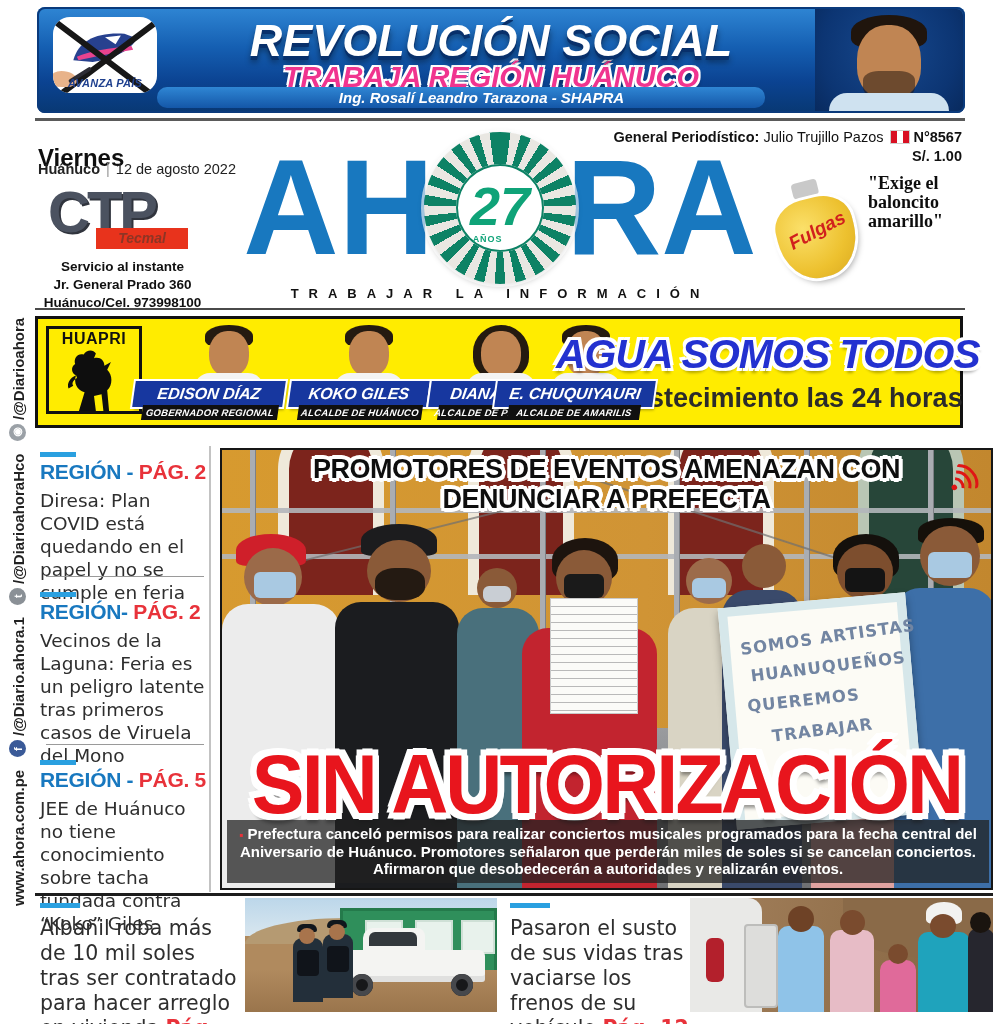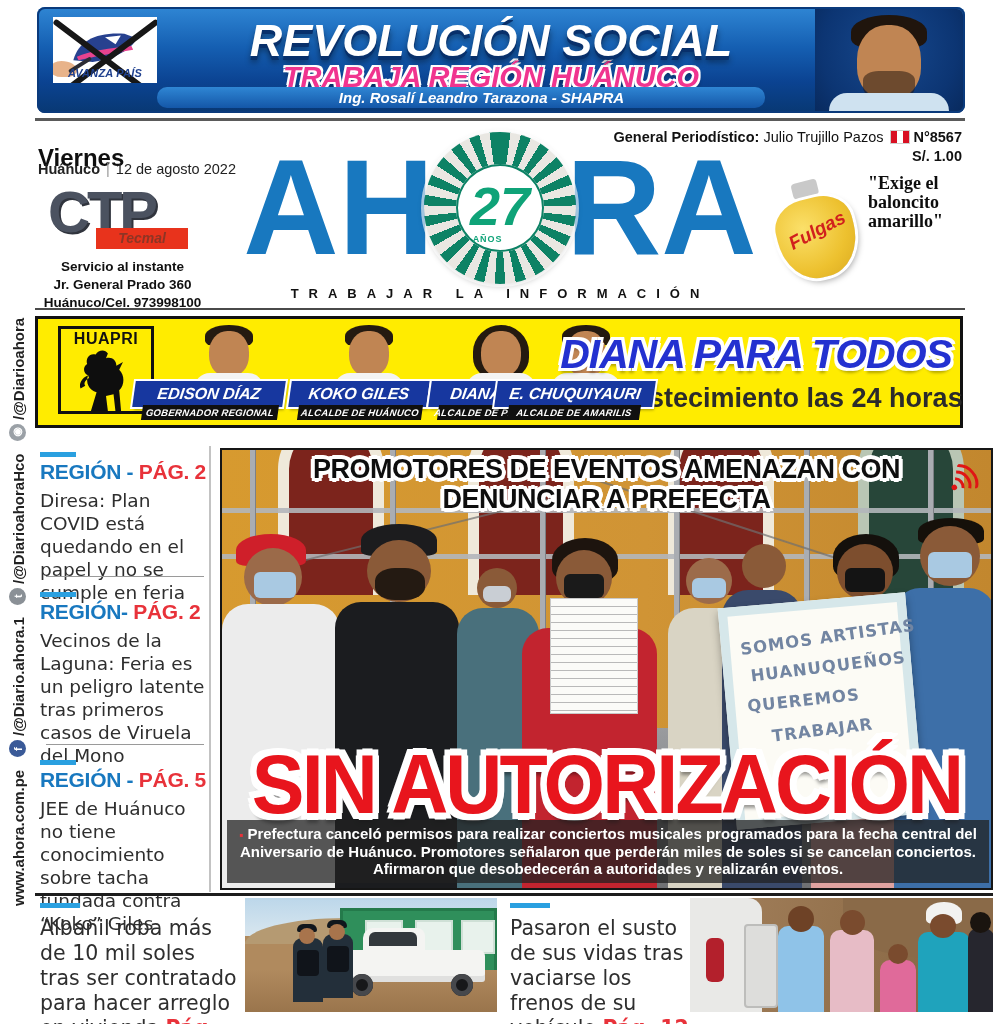--- a/index.html
+++ b/index.html
@@ -4,21 +4,21 @@
 <style>
   html,body{margin:0;padding:0;background:#fff;}
   #page{position:relative;width:1000px;height:1024px;background:#fff;overflow:hidden;
         font-family:"Liberation Sans",sans-serif;color:#111;}
   .abs{position:absolute;}
 
   
   .top-banner{left:37px;top:7px;width:928px;height:106px;border-radius:8px;
     background:linear-gradient(180deg,#2f86d4 0%,#155fb2 38%,#0b4392 70%,#083873 100%);
     box-shadow:inset 0 0 0 2px #0a3a7c;overflow:hidden;}
-  .ap-box{left:16px;top:10px;width:104px;height:66px;background:#fff;border-radius:0;overflow:hidden;}
+  .ap-box{left:16px;top:10px;width:104px;height:76px;background:#fff;border-radius:17px;overflow:hidden;}
   .ap-x1,.ap-x2{position:absolute;left:-12px;top:40px;width:130px;height:6px;background:#171717;border-radius:3px;}
   .ap-x1{transform:rotate(37deg);} .ap-x2{transform:rotate(-37deg);}
   .ap-label{position:absolute;left:0;right:0;bottom:4px;text-align:center;font-size:11px;font-weight:800;
     font-style:italic;color:#20418f;letter-spacing:.2px;}
   .ap-hand{position:absolute;left:-2px;bottom:6px;width:26px;height:16px;background:#e8b38a;border-radius:40% 60% 40% 40%;}
   .ap-pen{position:absolute;left:14px;bottom:16px;width:26px;height:4px;background:#2c2c34;transform:rotate(-32deg);border-radius:2px;}
   .tb-line1{left:150px;right:170px;top:8px;text-align:center;font-size:45px;font-weight:900;font-style:italic;
     color:#fff;letter-spacing:0;text-shadow:0 4px 0 #08306b,0 6px 6px rgba(0,0,0,.45);white-space:nowrap;}
   .tb-line2{left:150px;right:170px;top:54px;text-align:center;font-size:29px;font-weight:900;font-style:italic;
     color:#f0348f;white-space:nowrap;
@@ -69,21 +69,21 @@
   .cyl .bodyc{position:absolute;left:4px;top:18px;width:78px;height:80px;border-radius:40% 40% 46% 46%/34% 34% 56% 56%;
     background:radial-gradient(circle at 35% 35%,#fbe06a,#edc12f 60%,#d9a81e);box-shadow:0 0 0 3px #fff,2px 4px 6px rgba(0,0,0,.35);}
   .cyl .valve{position:absolute;left:30px;top:0;width:26px;height:16px;background:#c9c9c9;border-radius:4px;box-shadow:0 0 0 2px #fff;}
   .cyl .brand{position:absolute;left:10px;top:40px;width:70px;text-align:center;font-size:19px;font-weight:900;
     font-style:italic;color:#d1201d;transform:rotate(-14deg);}
   .fulgas-quote{position:absolute;right:0;top:6px;width:96px;font-size:18px;font-weight:900;color:#0d0d0d;
     line-height:1.05;font-family:"Liberation Serif",serif;}
 
   
   .ad-banner{left:35px;top:316px;width:928px;height:112px;background:#ffec00;border:3px solid #111;box-sizing:border-box;}
-  .huapri{position:absolute;left:8px;top:7px;width:96px;height:88px;background:#ffec00;border:3px solid #111;box-sizing:border-box;margin-left:12px;}
+  .huapri{position:absolute;left:8px;top:7px;width:96px;height:88px;background:#ffec00;border:3px solid #111;box-sizing:border-box;}
   .huapri .nm{position:absolute;left:0;right:0;top:1px;text-align:center;font-size:16px;font-weight:900;letter-spacing:.5px;}
   .huapri svg{position:absolute;left:16px;top:18px;}
   .cand-photo{position:absolute;top:6px;width:86px;height:92px;overflow:hidden;}
   .cp-head{position:absolute;left:23px;top:6px;width:40px;height:46px;background:#c08553;border-radius:46%;}
   .cp-hair{position:absolute;left:19px;top:0;width:48px;height:22px;background:#241a10;border-radius:50% 50% 30% 30%;}
   .cp-hair.fem{height:54px;width:56px;left:15px;border-radius:50% 50% 40% 40%;}
   .cp-shirt{position:absolute;left:8px;top:48px;width:70px;height:44px;background:#f4f4f2;border-radius:16px 16px 0 0;}
   .nm-banner{position:absolute;height:26px;background:#17379f;color:#fff;display:flex;align-items:center;justify-content:center;
     font-size:16px;font-weight:900;font-style:italic;transform:skewX(-8deg);box-shadow:0 0 0 2px #fff,2px 3px 3px rgba(0,0,0,.35);white-space:nowrap;z-index:3;}
   .rl-banner{position:absolute;height:15px;background:#101010;color:#fff;display:flex;align-items:center;justify-content:center;
@@ -283,21 +283,21 @@
 
     <div class="nm-banner" style="left:252px;top:62px;width:138px">KOKO GILES</div>
     <div class="rl-banner" style="left:260px;top:86px;width:124px">ALCALDE DE HUÁNUCO</div>
 
     <div class="nm-banner" style="left:392px;top:62px;width:148px">DIANA PLEJO</div>
     <div class="rl-banner" style="left:400px;top:86px;width:136px">ALCALDE DE PILLCO MARCA</div>
 
     <div class="nm-banner" style="left:458px;top:62px;width:158px;z-index:4">E. CHUQUIYAURI</div>
     <div class="rl-banner" style="left:470px;top:86px;width:132px;z-index:4">ALCALDE DE AMARILIS</div>
 
-    <div class="agua-main">DIANA PARA TODOS</div>
+    <div class="agua-main">AGUA SOMOS TODOS</div>
     <div class="agua-sub">Abastecimiento las 24 horas</div>
   </div>
 
   <div class="abs v-strip">
     <span class="chunk">
         <span>www.ahora.com.pe</span>
       </span>
     <span class="chunk">
       <span class="sicon fb">f</span>
       <span>/@Diario.ahora.1</span>

